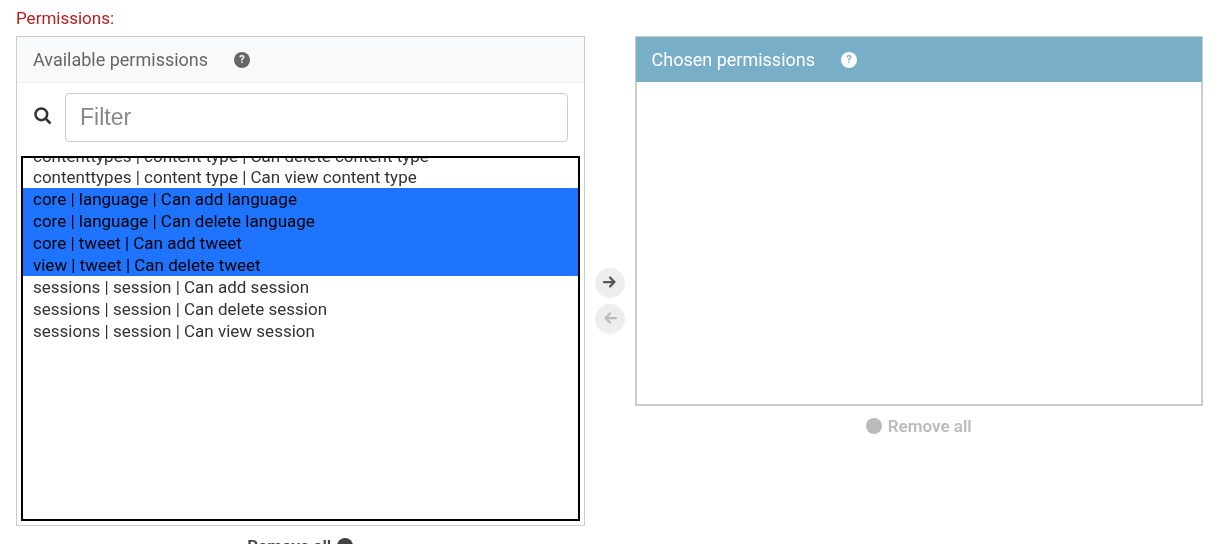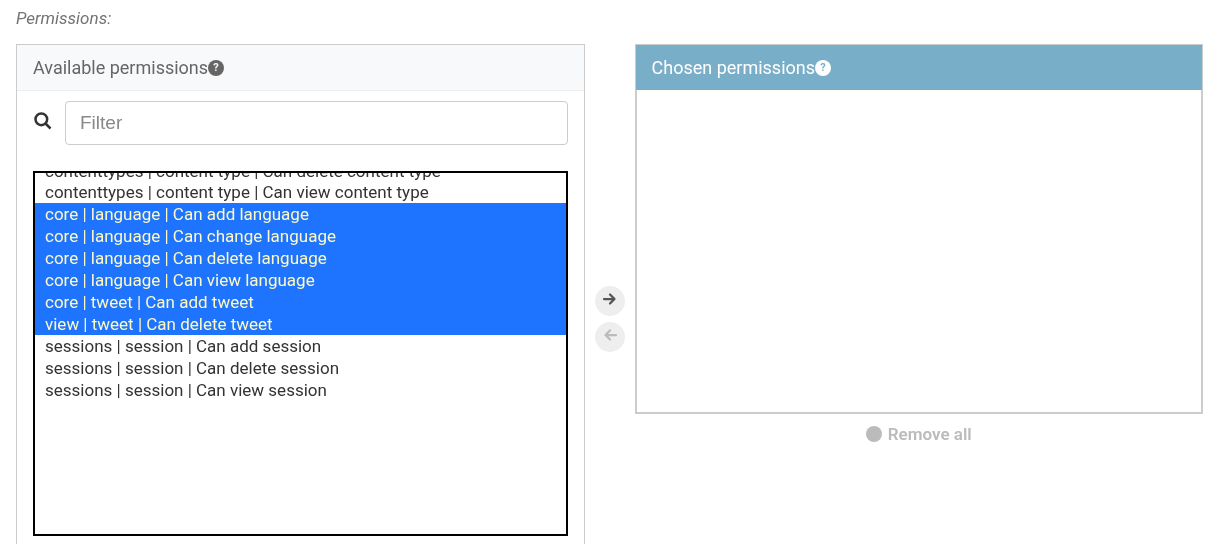--- a/index.html
+++ b/index.html
@@ -9,23 +9,22 @@
     }
     body {
       font-family: -apple-system, BlinkMacSystemFont, "Segoe UI", Roboto, "Helvetica Neue", Arial, sans-serif;
       background: #fff;
       padding: 8px 16px;
       color: #333;
       width: 1219px;
     }
     .permissions-label {
       font-size: 17px;
-      color: #737373;
-      margin-bottom: 16px;
-      font-style: italic;
+      color: #b91c1c;
+      margin-bottom: 8px;
     }
     .widget-container {
       display: flex;
       align-items: stretch;
       gap: 10px;
     }
     .selector {
       display: flex;
       flex-direction: column;
       width: 570px;
@@ -33,21 +32,21 @@
     .panel {
       border: 1px solid #ccc;
       display: flex;
       flex-direction: column;
     }
     .panel-header {
       padding: 12px 16px;
       font-size: 18px;
       display: flex;
       align-items: center;
-      gap: 0;
+      gap: 26px;
     }
     .panel-header.available {
       background: #f8f9fa;
       color: #666;
       border-bottom: 1px solid #eee;
     }
     .panel-header.chosen {
       background: #79aec8;
       color: #fff;
     }
@@ -75,56 +74,56 @@
       display: flex;
       align-items: center;
       gap: 12px;
     }
     .search-icon svg {
       width: 20px;
       height: 20px;
     }
     .filter-input {
       flex: 1;
-      font-size: 19px;
+      font-size: 23px;
       padding: 10px 14px;
       border: 1px solid #ccc;
       border-radius: 4px;
       color: #333;
     }
     .filter-input::placeholder {
       color: #888;
     }
     .selector-list {
       border: 2px solid #000;
       height: 365px;
       overflow-y: scroll;
       font-size: 17px;
       padding: 0;
-      margin: 16px;
+      margin: 4px;
       list-style: none;
     }
     .selector-list li {
       padding: 1px 10px;
       white-space: nowrap;
       cursor: default;
     }
     .selector-list li.cutoff {
       height: 8px;
       overflow: hidden;
       position: relative;
     }
     .selector-list li.cutoff .inner {
       position: absolute;
       bottom: 0;
       left: 10px;
     }
     .selector-list li.selected {
       background: #1e73ff;
-      color: #fef9c3;
+      color: #000000;
     }
     .chosen-list {
       border: 1px solid #ccc;
       border-top: none;
       height: 450px;
       overflow-y: scroll;
       background: #fff;
     }
     .selector-chooser {
       display: flex;
@@ -195,23 +194,21 @@
             </svg>
         </span>
         <input type="text" class="filter-input" placeholder="Filter" style="">
       </div>
       <ul class="selector-list" id="available-list">
           <li class="cutoff">
             <span class="inner">contenttypes | content type | Can delete content type</span>
           </li>
           <li>contenttypes | content type | Can view content type</li>
           <li class="selected">core | language | Can add language</li>
-          <li class="selected">core | language | Can change language</li>
           <li class="selected">core | language | Can delete language</li>
-          <li class="selected">core | language | Can view language</li>
           <li class="selected">core | tweet | Can add tweet</li>
           <li class="selected">view | tweet | Can delete tweet</li>
           <li>sessions | session | Can add session</li>
           <li>sessions | session | Can delete session</li>
           <li>sessions | session | Can view session</li>
         </ul>
     </div>
     <div class="footer-action active">
       <span>Remove all</span>
       <span class="circle-arrow active">

